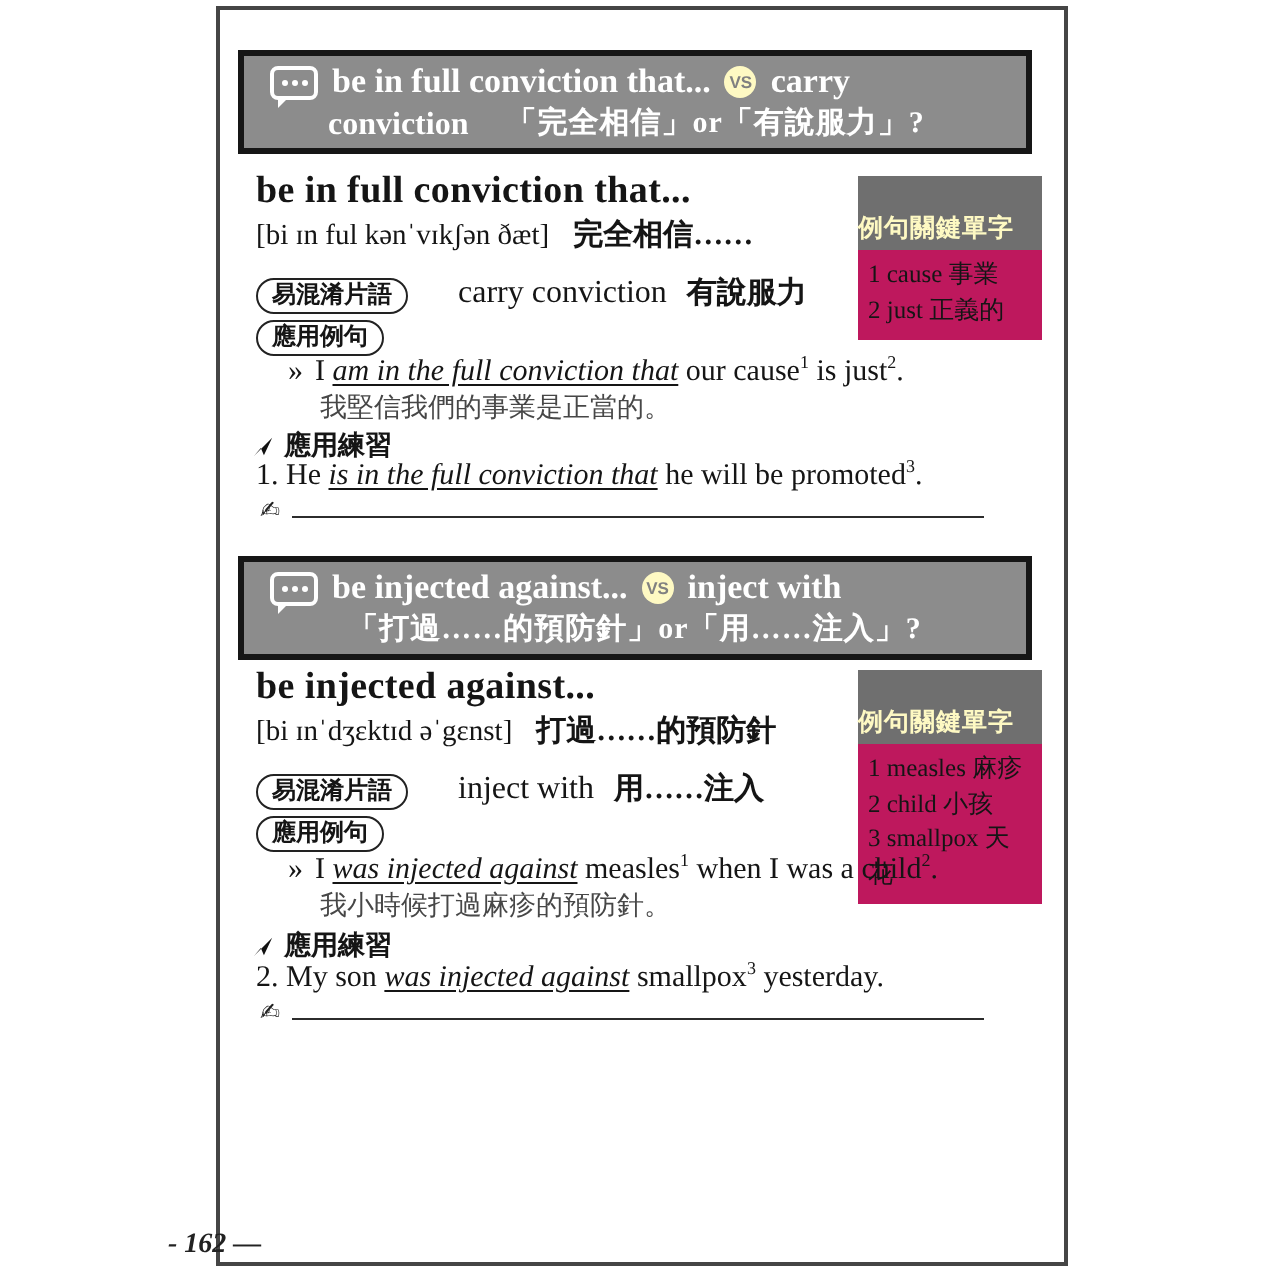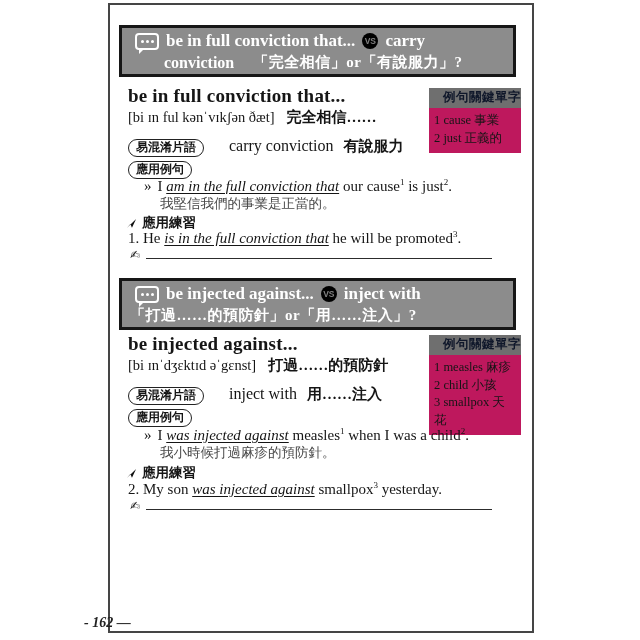--- a/index.html
+++ b/index.html
@@ -9,29 +9,29 @@
          border:2px solid #454545;box-sizing:border-box;}
   .page-number{position:absolute;left:84px;top:615px;font-style:italic;font-weight:bold;
                font-size:14px;color:#222;}
   
   .hdr-box{position:absolute;left:119px;width:397px;height:52px;background:#8c8c8c;
            border:3px solid #161616;box-sizing:border-box;color:#fff;}
   .hdr-line1{display:flex;align-items:center;gap:7px;padding:2px 8px 0 13px;
              font-weight:bold;font-size:17px;line-height:22px;white-space:nowrap;}
   .hdr-line2{display:flex;align-items:center;gap:19px;padding:0 8px 0 42px;
              font-weight:bold;font-size:16px;line-height:21px;white-space:nowrap;}
-  .hdr-line2.center{justify-content:flex-start;padding-left:8px;gap:0;}
+  .hdr-line2.center{justify-content:center;padding-left:8px;gap:0;}
   .hdr-cn{font-size:15px;letter-spacing:.5px;}
   .bubble{width:20px;height:13px;border:2px solid #fff;border-radius:4px;
           display:inline-flex;align-items:center;justify-content:center;gap:2px;
           position:relative;flex:0 0 auto;}
   .bubble i{width:3px;height:3px;background:#fff;border-radius:50%;}
   .bubble::after{content:"";position:absolute;left:2px;bottom:-6px;
           border:3px solid transparent;border-top-color:#fff;border-left-color:#fff;}
-  .vs{width:16px;height:16px;background:#000000;color:#808080;border-radius:50%;
+  .vs{width:16px;height:16px;background:#fef9c3;color:#808080;border-radius:50%;
       font-size:8.5px;font-weight:bold;display:inline-flex;align-items:center;
       justify-content:center;font-family:"Liberation Sans",sans-serif;flex:0 0 auto;}
   
   .phrase{position:absolute;left:128px;font-size:19px;font-weight:bold;letter-spacing:.2px;}
   .phon-row{position:absolute;left:128px;font-size:14.5px;white-space:nowrap;}
   .phon-cn{font-weight:bold;font-size:15px;margin-left:12px;}
   .row{position:absolute;left:128px;white-space:nowrap;}
   .pill{display:inline-block;border:1.5px solid #222;border-radius:10px;font-size:12px;
         font-weight:bold;padding:0 7px 1px;line-height:15px;}
   .conf-phrase{font-weight:normal;font-size:16px;margin-left:25px;}
@@ -44,22 +44,22 @@
   .prac-hdr{position:absolute;left:126px;font-size:13.5px;font-weight:bold;
             display:flex;align-items:center;gap:5px;}
   .arrow-ic{flex:0 0 auto;}
   .prac-row{position:absolute;left:128px;font-size:15px;white-space:nowrap;}
   .write-row{position:absolute;left:130px;white-space:nowrap;}
   .write-ic{font-family:"DejaVu Sans",sans-serif;font-size:12px;color:#222;}
   .blank-line{display:inline-block;width:346px;height:13px;margin-left:6px;
               border-bottom:1.5px solid #2c2c2c;}
   
   .sidebar{position:absolute;left:429px;width:92px;}
-  .sidebar-title{background:#6f6f6f;color:#0f172a;font-weight:bold;font-size:12.5px;
-                 text-align:right;padding:1px 0 2px;letter-spacing:.5px;}
+  .sidebar-title{background:#6f6f6f;color:#fef9c3;font-weight:bold;font-size:12.5px;
+                 text-align:left;padding:18px 0 2px;letter-spacing:.5px;}
   .sidebar-body{background:#be185d;padding:4px 5px 6px;font-size:12.5px;line-height:1.4;}
   .kw-en{}
   .kw-cn{}
 </style>
 </head>
 <body>
 
 <div class="canvas">
   <div class="frame"></div>
 

